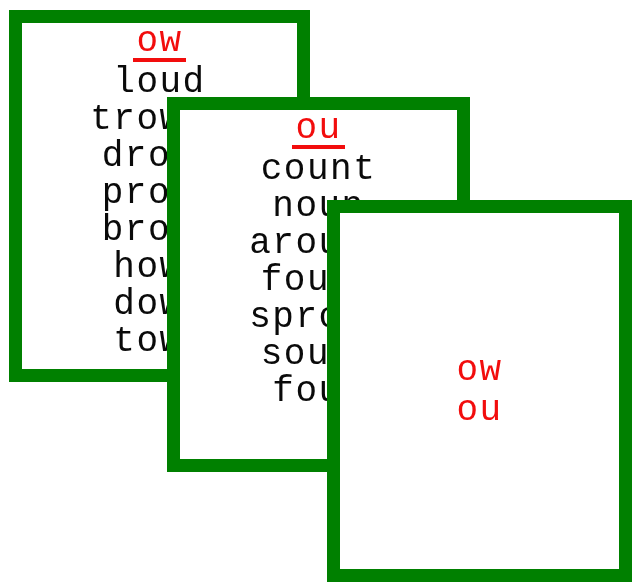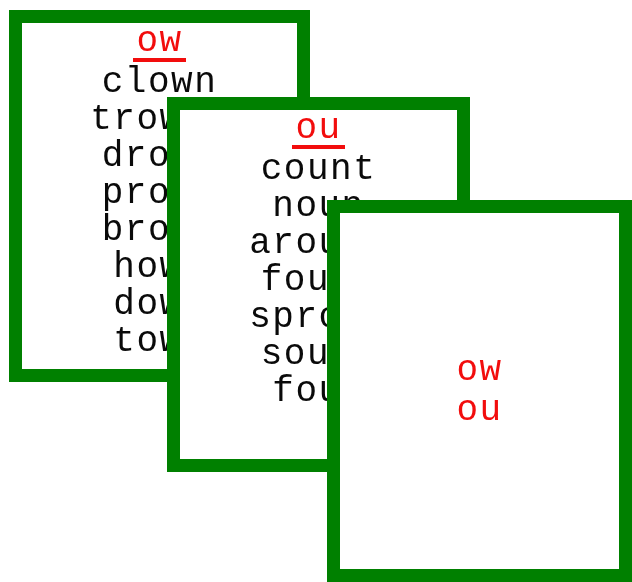--- a/index.html
+++ b/index.html
@@ -83,21 +83,21 @@
 </head>
 <body>
 
 <div class="scene" style="--card-border: #008000; --heading-red: #f20d0d; --word-black: #0a0a0a; --card-bg: #ffffff; --page-bg: #ffffff;">
 
   <section class="card card-ow">
     <div class="heading-row">
       <span class="heading">ow</span>
     </div>
     <div>
-      <div class="word">clown</div>
+      <div class="word">loud</div>
       <div class="word">trowel</div>
       <div class="word">drown</div>
       <div class="word">prowl</div>
       <div class="word">brown</div>
       <div class="word">howl</div>
       <div class="word">down</div>
       <div class="word">town</div>
     </div>
   </section>
 

